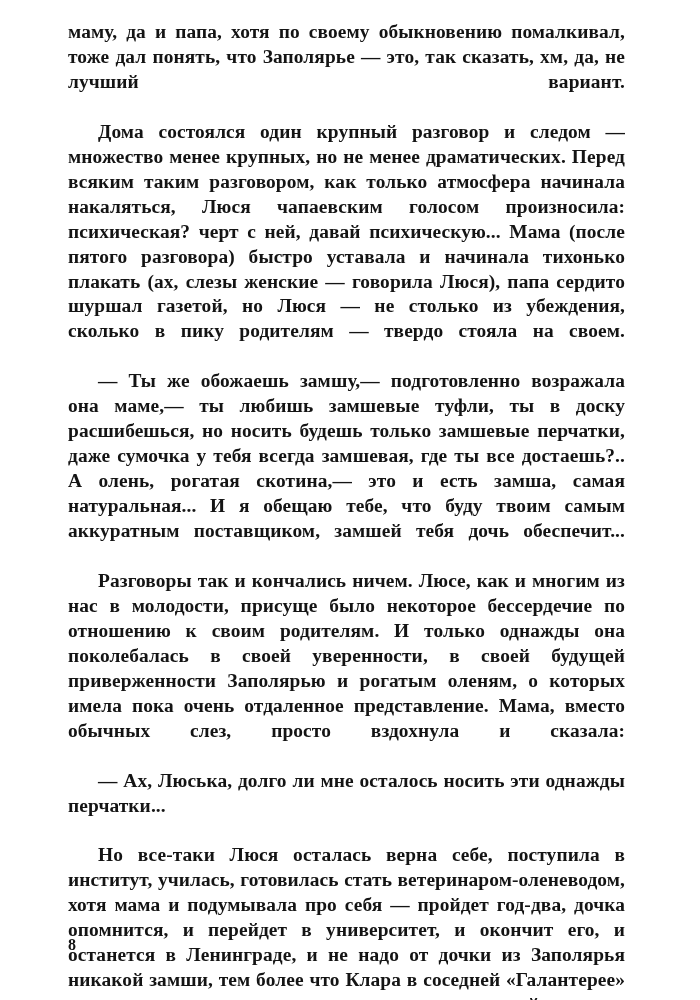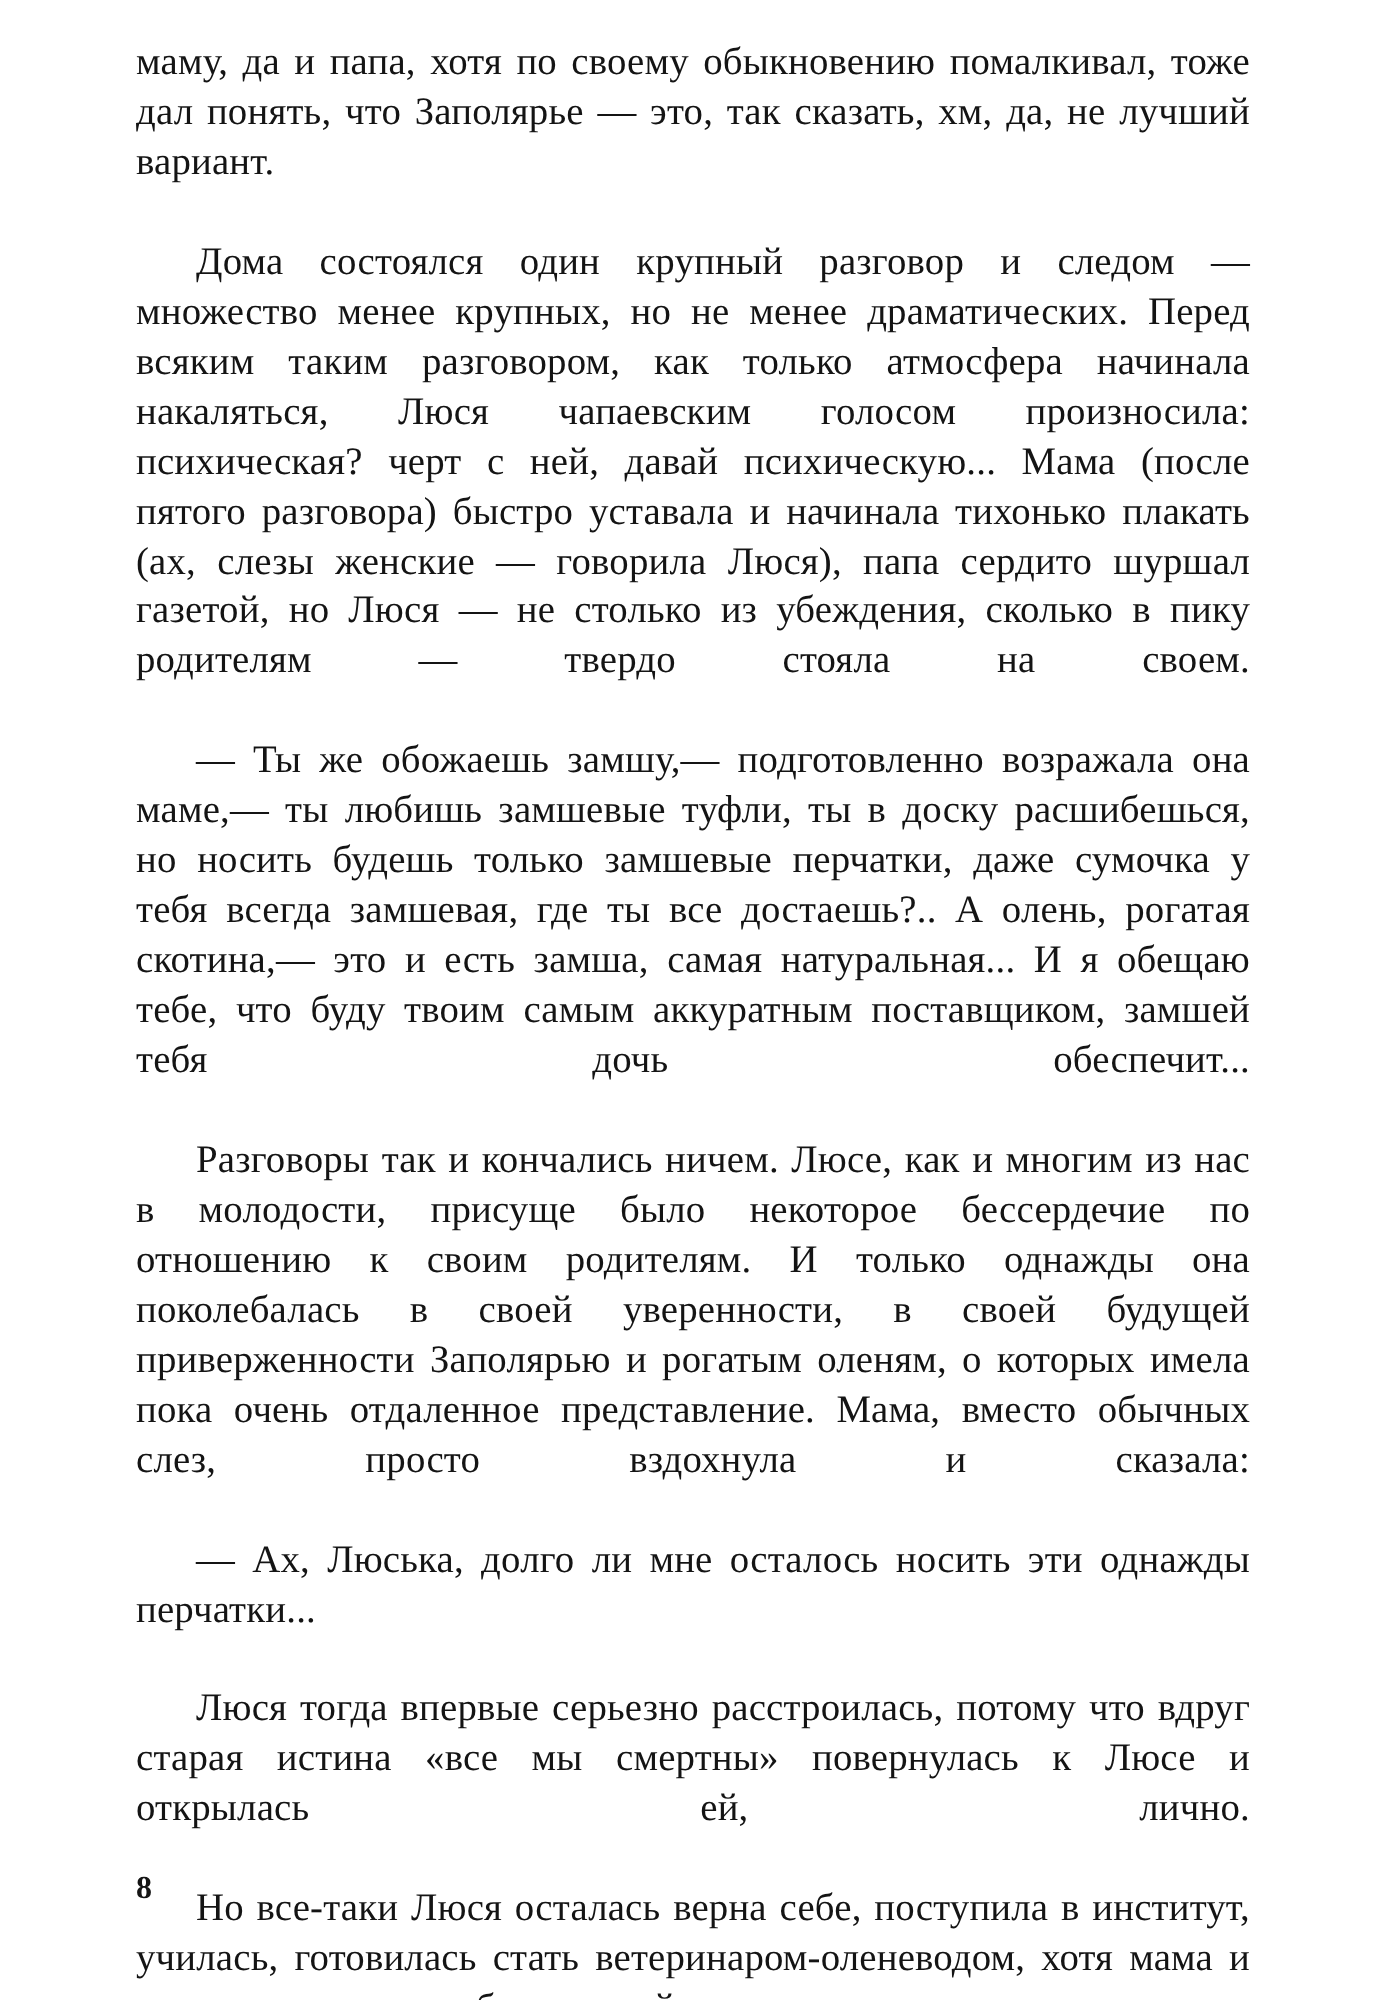--- a/index.html
+++ b/index.html
@@ -26,21 +26,21 @@
     top: 20px;
     width: 557px;
   }
   .para {
     margin: 0;
     text-align: justify;
     text-justify: inter-word;
     font-size: 19.4px;
     line-height: 24.95px;
     color: #141414;
-    font-weight: 400;
+    font-weight: 700;
     letter-spacing: 0.1px;
     word-spacing: 0.3px;
     -webkit-font-smoothing: none;
     text-rendering: optimizeLegibility;
   }
   .para.indent {
     text-indent: 30px;
   }
   .para.noindent {
     text-indent: 0;
@@ -65,20 +65,19 @@
 <body>
 
 <div class="page">
 
   <div class="text-block">
     <p class="para noindent">маму, да и папа, хотя по своему обыкновению помалкивал, тоже дал понять, что Заполярье — это, так сказать, хм, да, не лучший вариант.</p>
     <p class="para indent">Дома состоялся один крупный разговор и следом — множество менее крупных, но не менее драматических. Перед всяким таким разговором, как только атмосфера начинала накаляться, Люся чапаевским голосом произносила: психическая? черт с ней, давай психическую... Мама (после пятого разговора) быстро уставала и начинала тихонько плакать (ах, слезы женские — говорила Люся), папа сердито шуршал газетой, но Люся — не столько из убеждения, сколько в пику родителям — твердо стояла на своем.</p>
     <p class="para indent">— Ты же обожаешь замшу,— подготовленно возражала она маме,— ты любишь замшевые туфли, ты в доску расшибешься, но носить будешь только замшевые перчатки, даже сумочка у тебя всегда замшевая, где ты все достаешь?.. А олень, рогатая скотина,— это и есть замша, самая натуральная... И я обещаю тебе, что буду твоим самым аккуратным поставщиком, замшей тебя дочь обеспечит...</p>
     <p class="para indent">Разговоры так и кончались ничем. Люсе, как и многим из нас в молодости, присуще было некоторое бессердечие по отношению к своим родителям. И только однажды она поколебалась в своей уверенности, в своей будущей приверженности Заполярью и рогатым оленям, о которых имела пока очень отдаленное представление. Мама, вместо обычных слез, просто вздохнула и сказала:</p>
     <p class="para indent">— Ах, Люська, долго ли мне осталось носить эти однажды перчатки...</p>
-    <p class="para indent">Люся тогда впервые серьезно расстроилась, потому что вдруг старая истина «все мы смертны» повернулась к Люсе и открылась ей, лично.</p>
     <p class="para indent">Но все-таки Люся осталась верна себе, поступила в институт, училась, готовилась стать ветеринаром-оленеводом, хотя мама и подумывала про себя — пройдет год-два, дочка опомнится, и перейдет в университет, и окончит его, и останется в Ленинграде, и не надо от дочки из Заполярья никакой замши, тем более что Клара в соседней «Галантерее» полна сил и здоровья и держится за свое галантерейное место зубами и ногтями.</p>
 
   </div>
 
   <div class="page-number">8</div>
 
 </div>
 
 </body></html>

